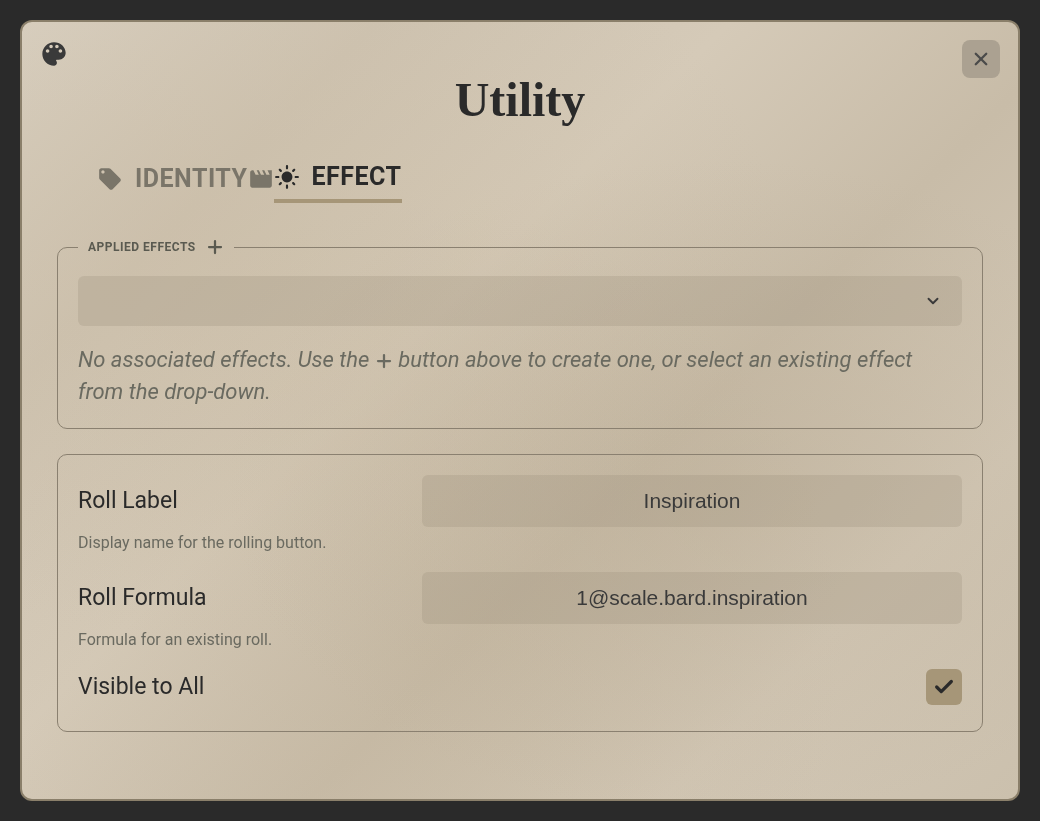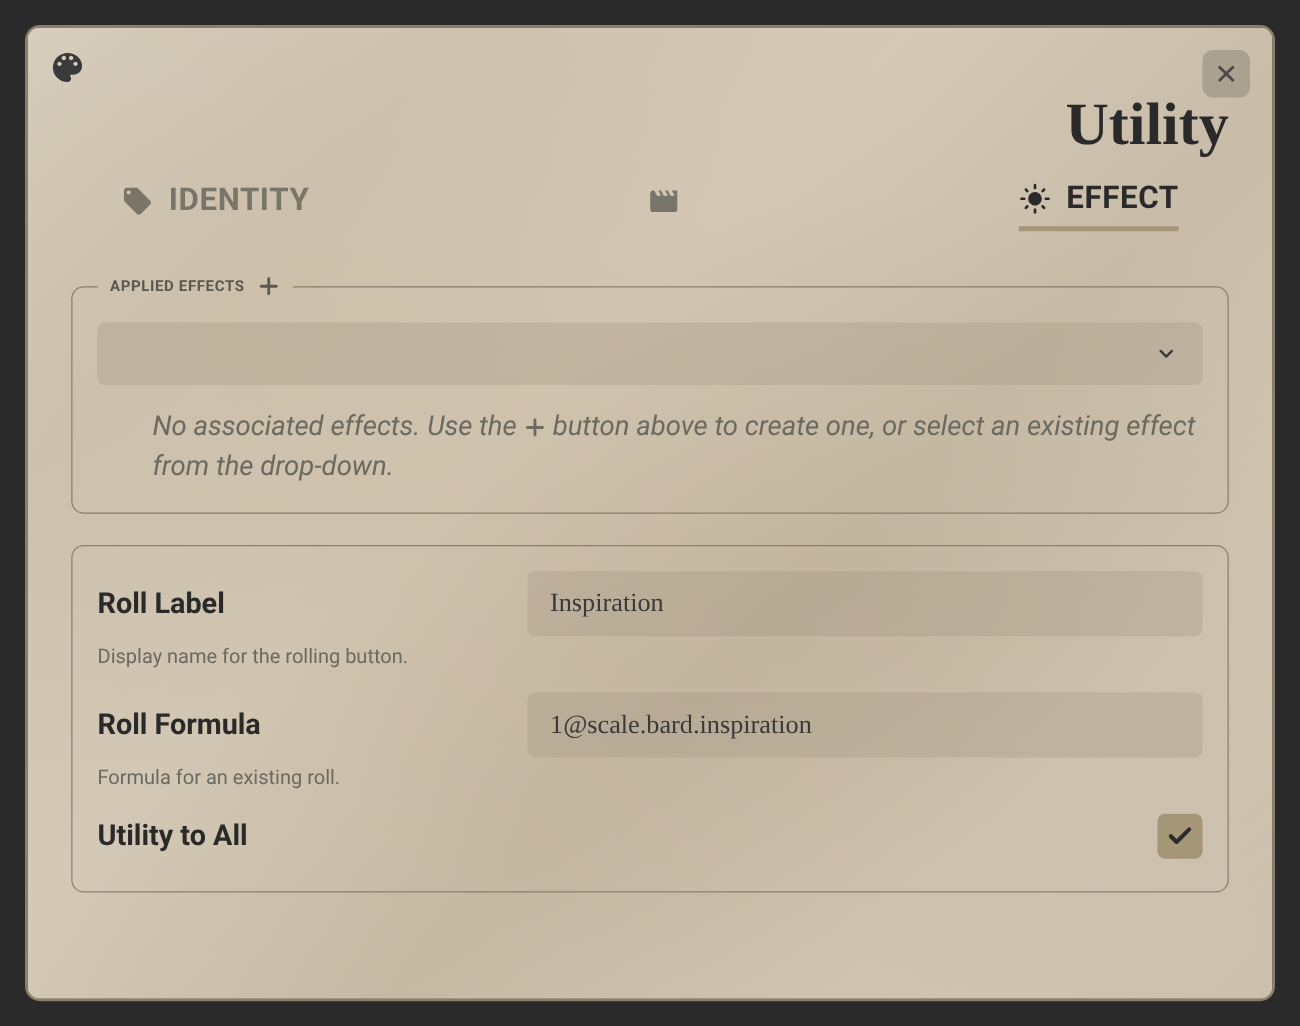--- a/index.html
+++ b/index.html
@@ -71,32 +71,32 @@
       align-items: center;
       justify-content: center;
     }
 
     .close-button svg {
       width: 18px;
       height: 18px;
     }
 
     .title {
-      text-align: right;
+      text-align: center;
       font-size: 48px;
       font-weight: 700;
       color: #2a2a2a;
       font-family: Georgia, "Times New Roman", serif;
       margin-top: 20px;
-      margin-bottom: 17px;
+      margin-bottom: 35px;
     }
 
     .tabs {
       display: flex;
-      justify-content: space-between;
+      justify-content: flex-start;
       margin-bottom: 35px;
       padding: 0 40px;
     }
 
     .tab {
       display: flex;
       align-items: center;
       gap: 12px;
       font-size: 25px;
       font-weight: 700;
@@ -160,59 +160,59 @@
       width: 18px;
       height: 18px;
       color: #3a3a3a;
     }
 
     .empty-message {
       font-size: 22px;
       font-style: italic;
       color: #6a6a60;
       line-height: 1.45;
-      margin-left: 44px;
     }
 
     .inline-plus {
       display: inline-flex;
       width: 18px;
       height: 18px;
       vertical-align: middle;
     }
 
     .form-row {
       display: flex;
       align-items: center;
       justify-content: space-between;
       margin-bottom: 6px;
     }
 
     .form-label {
       font-size: 23px;
-      font-weight: 700;
+      font-weight: 400;
       color: #2a2a2a;
     }
 
     .form-hint {
       font-size: 16px;
       color: #6a6a60;
       margin-bottom: 20px;
     }
 
     .text-input {
       width: 540px;
       height: 52px;
       background: rgba(150,140,120,0.25);
       border: none;
       border-radius: 6px;
       padding: 0 18px;
       font-size: 21px;
       color: #3a3a3a;
-      font-family: Liberation Serif, serif;
+      font-family: Liberation Sans, sans-serif;
+      text-align: center;
     }
 
     .checkbox-wrap {
       width: 36px;
       height: 36px;
       background: #a69678;
       border-radius: 6px;
       display: flex;
       align-items: center;
       justify-content: center;
@@ -308,21 +308,21 @@
     </div>
     <p class="form-hint">Display name for the rolling button.</p>
 
     <div class="form-row">
       <label class="form-label">Roll Formula</label>
       <input type="text" class="text-input" value="1@scale.bard.inspiration" style="">
     </div>
     <p class="form-hint">Formula for an existing roll.</p>
 
     <div class="form-row">
-      <label class="form-label">Utility to All</label>
+      <label class="form-label">Visible to All</label>
       <div class="checkbox-wrap">
         <svg viewBox="0 0 24 24" fill="none" stroke="currentColor" stroke-width="3.5" stroke-linecap="round" stroke-linejoin="round">
           <polyline points="4 12 9 17 20 6"></polyline>
         </svg>
       </div>
     </div>
 
   </fieldset>
 
 </div>

